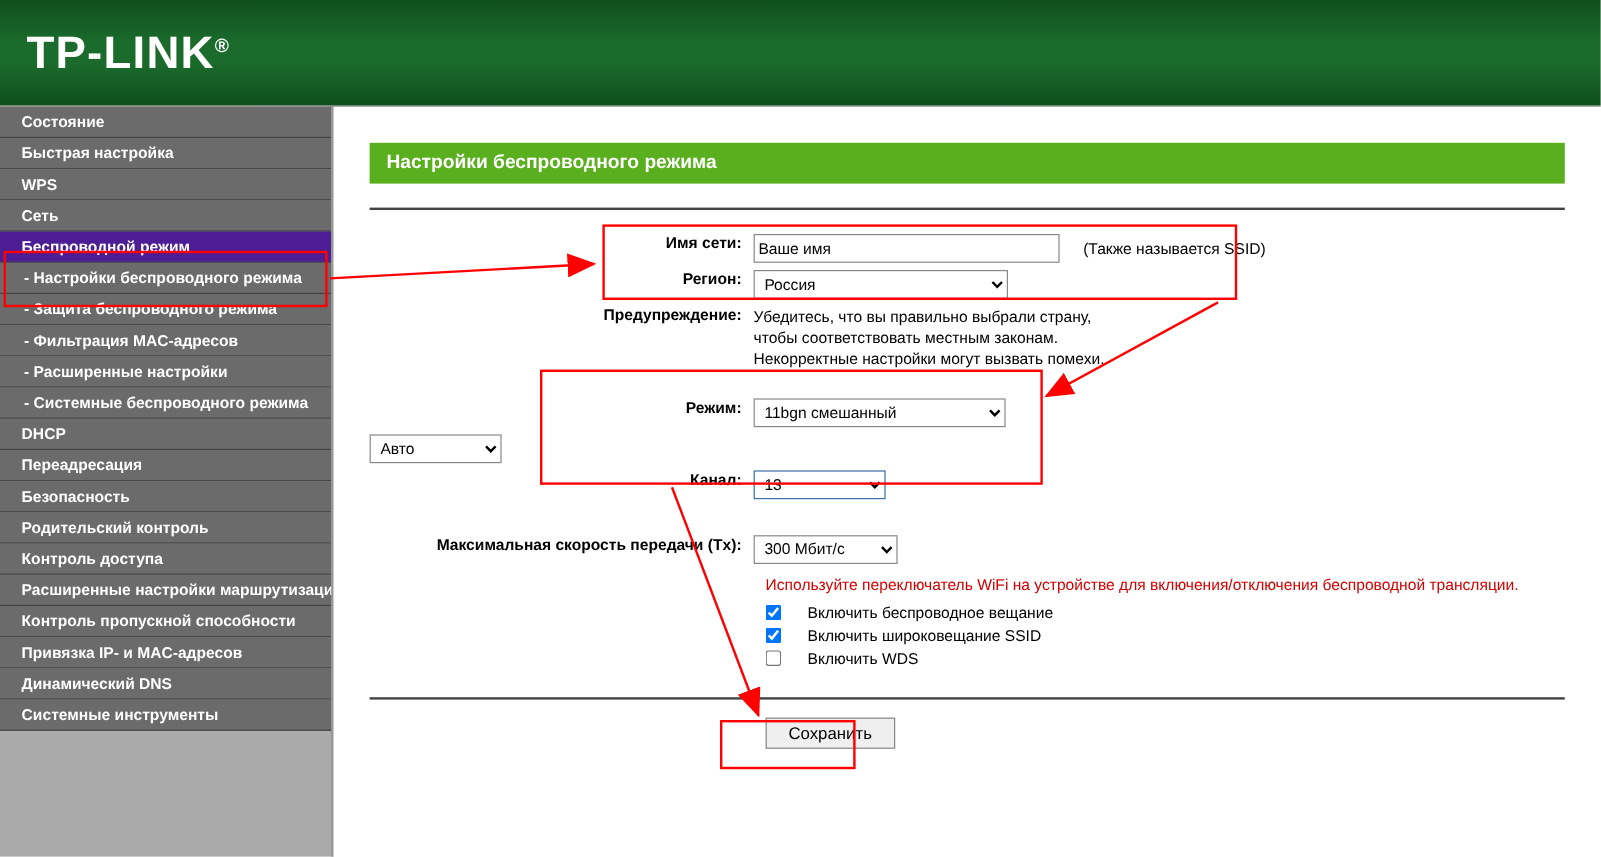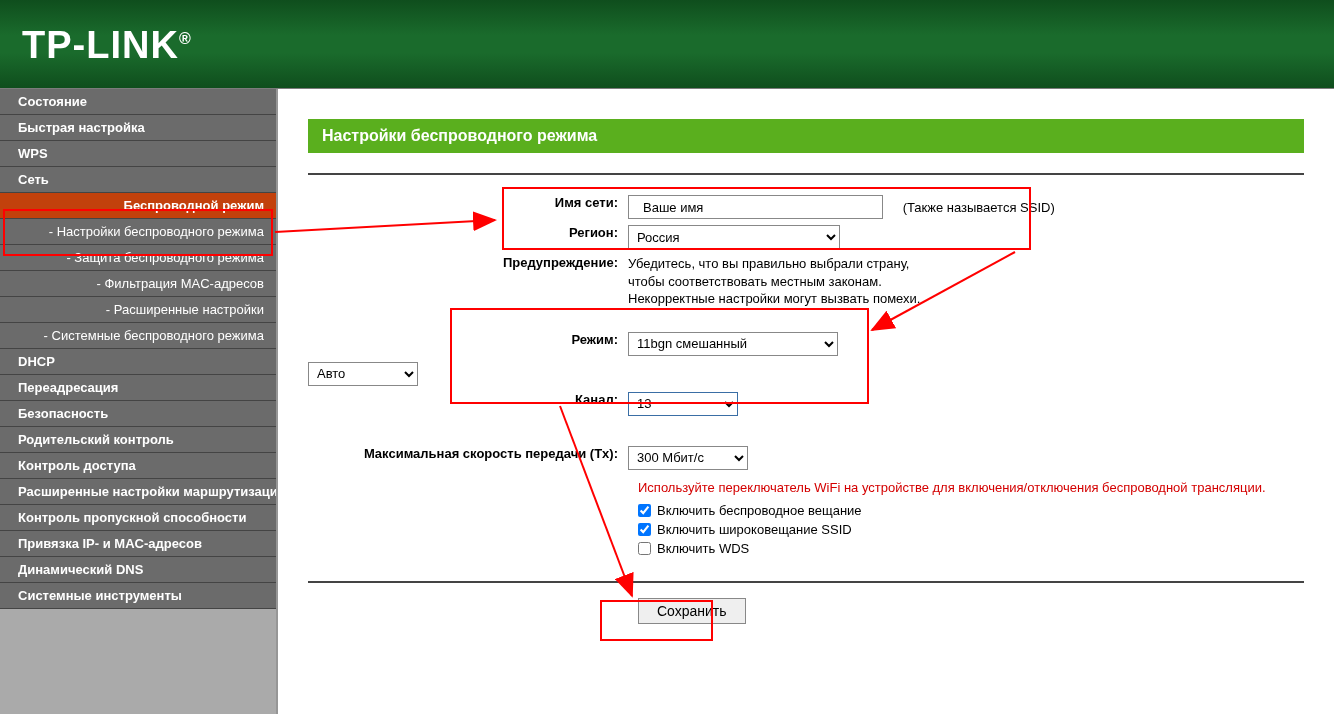--- a/index.html
+++ b/index.html
@@ -43,26 +43,25 @@
     display: block;
     padding: 5px 12px 5px 18px;
     color: #fff;
     font-weight: bold;
     font-size: 13px;
     border-bottom: 1px solid #444;
     background: #6b6b6b;
     cursor: pointer;
     white-space: nowrap;
   }
-  .menu-item.active { background: #c2410c; text-align: right; }
+  .menu-item.active { background: #4c1d95; }
   .submenu-item {
-    font-weight: normal;
+    font-weight: bold;
     padding-left: 20px;
     background: #6b6b6b;
-    text-align: right;
   }
   .submenu-item.active-sub {
     background: #6b6b6b;
   }
   .content {
     flex: 1;
     background: #fff;
     padding: 30px 30px 0 30px;
     position: relative;
   }
@@ -80,40 +79,40 @@
   .form-label {
     width: 320px;
     text-align: right;
     padding-right: 10px;
     font-weight: bold;
     color: #000;
   }
   .form-ctrl { }
   input[type=text] {
     border: 1px solid #888;
-    padding: 3px 14px;
+    padding: 3px 3px;
     font-size: 13px;
     height: 24px;
   }
   select {
     border: 1px solid #888;
     padding: 2px 4px;
     font-size: 13px;
     height: 24px;
     background: #fff;
   }
   .hint { color: #000; margin-left: 16px; }
   .warning-block {
     margin-left: 0;
     color: #000;
     line-height: 1.35;
     font-size: 13px;
   }
   .wifi-hint { color: #d40000; margin: 10px 0 8px 330px; font-size: 13px; }
-  .check-row { margin: 4px 0 4px 330px; display:flex; align-items:center; gap:6px;}
+  .check-row { margin: 4px 0 4px 330px; display:flex; align-items:center; gap:22px;}
   .check-row input { margin:0; }
   .save-btn {
     padding: 4px 18px;
     font-size: 14px;
     cursor: pointer;
     background: #efefef;
     border: 1px solid #888;
   }
   
   .redbox { position: absolute; border: 2px solid red; pointer-events: none; }

